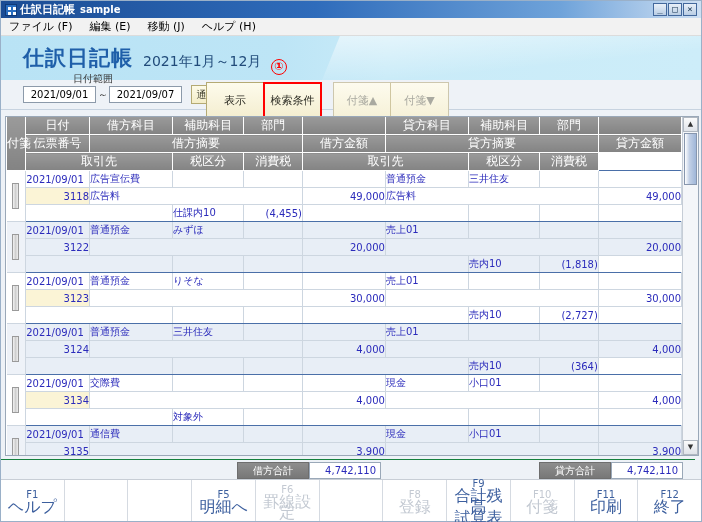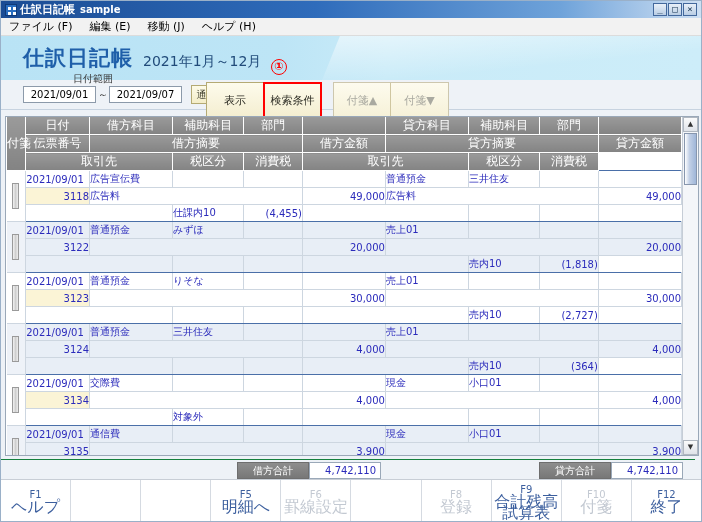--- a/index.html
+++ b/index.html
@@ -615,18 +615,22 @@
       </div>
       <div class="fkey">
         <div class="fk-num">F9</div>
         <div class="fk-lbl">合計残高<br>試算表</div>
       </div>
       <div class="fkey dis">
         <div class="fk-num">F10</div>
         <div class="fk-lbl">付箋</div>
       </div>
       <div class="fkey">
+        <div class="fk-num">F11</div>
+        <div class="fk-lbl">印刷</div>
+      </div>
+      <div class="fkey">
         <div class="fk-num">F12</div>
         <div class="fk-lbl">終了</div>
       </div>
     </div>
 
 </div>
 
 </body></html>

